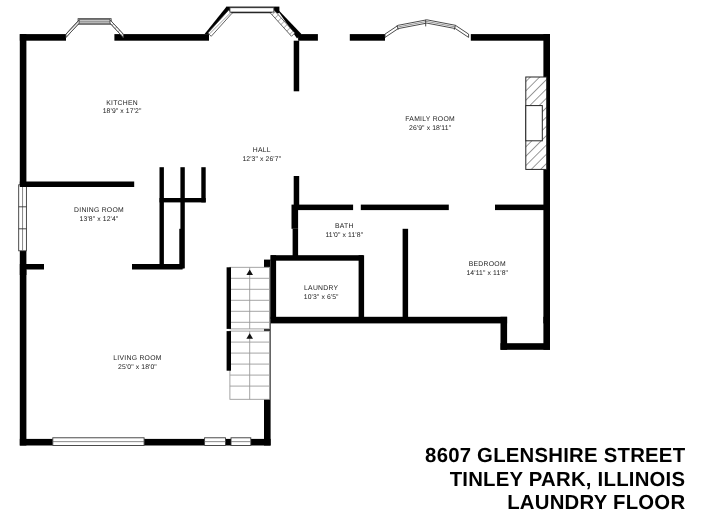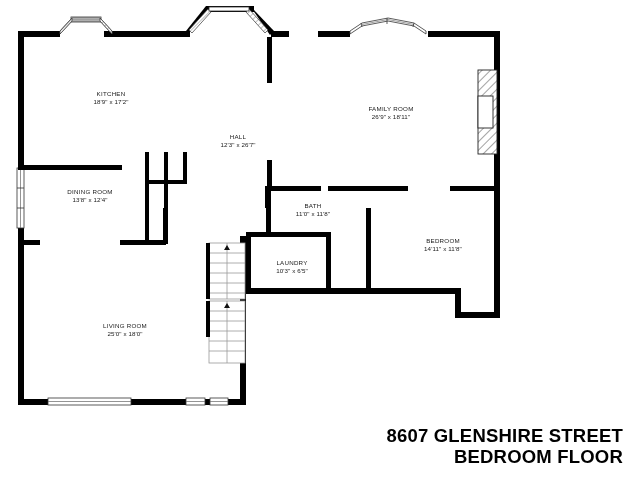--- a/index.html
+++ b/index.html
@@ -264,16 +264,17 @@
     <span class="room-dims">14'11" x 11'8"</span>
   </div>
 
   <div class="room-label" style="left: 252px; top: 259px; width: 80px;">
     <span class="room-name">LAUNDRY</span>
     <span class="room-dims">10'3" x 6'5"</span>
   </div>
 
   <div id="title-block">
     <span class="title-line">8607 GLENSHIRE STREET</span>
-    <span class="title-line">BEDROOM FLOOR</span>
+    <span class="title-line">TINLEY PARK, ILLINOIS</span>
+    <span class="title-line">LAUNDRY FLOOR</span>
   </div>
 
 </div>
 
 </body></html>

